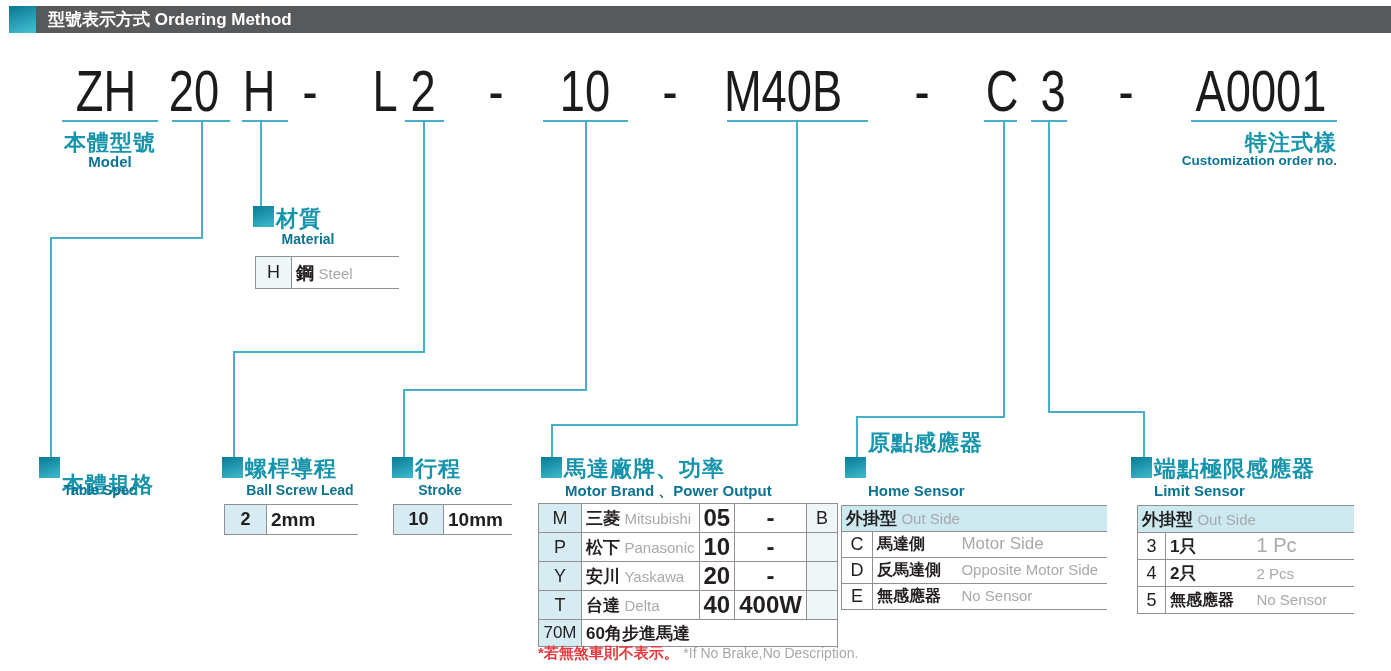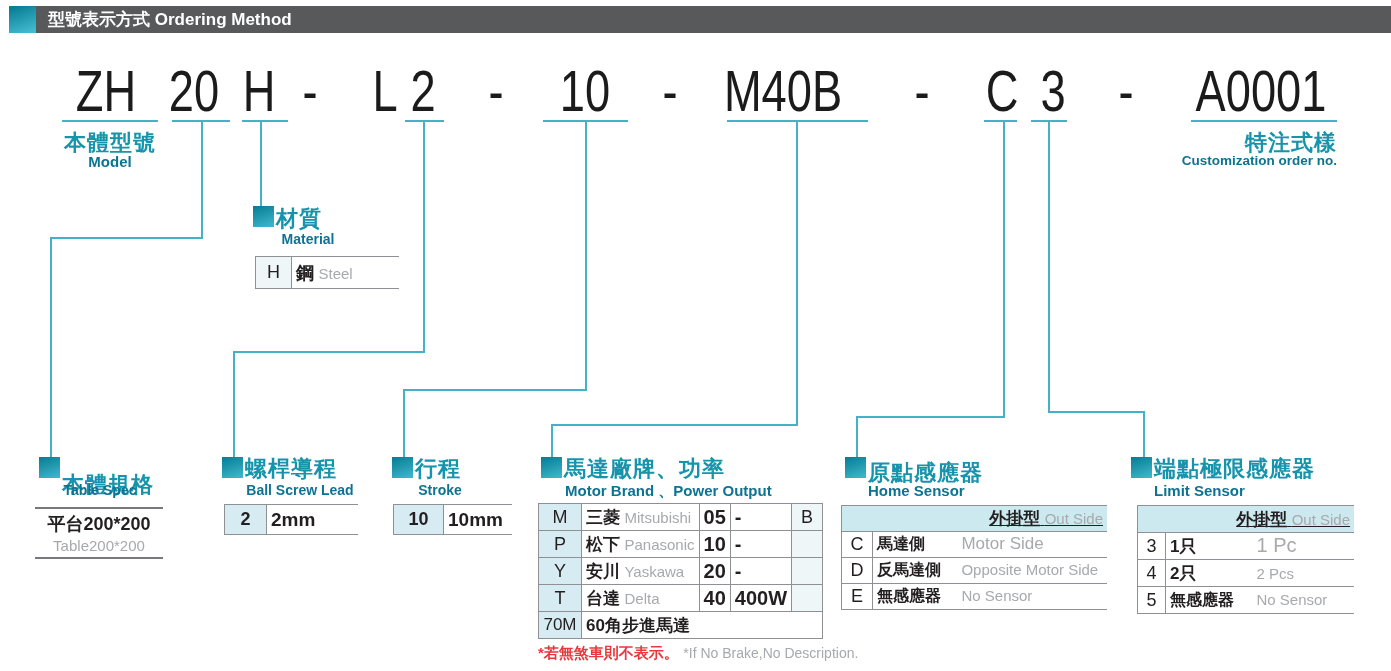--- a/index.html
+++ b/index.html
@@ -26,29 +26,29 @@
   .center{text-align:center;}
   .right{text-align:right;}
   
   table.dt{position:absolute;border-collapse:collapse;table-layout:fixed;}
   table.dt td{border:1px solid #8f9093;padding:0 4px;white-space:nowrap;overflow:hidden;}
   table.dt td.open{border-right:none;}
   td.code{background:#d7ecf2;text-align:center;font-size:18px;color:#231f20;padding:0 2px;}
   td.codewhite{background:#ffffff;text-align:center;font-size:18px;color:#231f20;padding:0 2px;}
   .zh{font-weight:bold;font-size:17px;color:#231f20;}
   .en{font-size:14px;color:#a7a9ac;}
-  td.ghead{background:#cde9f0;text-align:right;text-decoration:underline;}
+  td.ghead{background:#cde9f0;text-align:left;}
   
   .spec-box{position:absolute;left:35px;top:507px;width:128px;height:48px;
             border-top:2px solid #77787b;border-bottom:2px solid #77787b;text-align:center;}
   .spec-l1{font-size:18px;font-weight:bold;color:#231f20;margin-top:3px;}
   .spec-l2{font-size:15px;color:#a7a9ac;margin-top:1px;}
   .foot-red{font-size:15px;font-weight:bold;color:#e8383d;}
   .foot-gray{font-size:14px;color:#a7a9ac;}
-  .num{font-weight:bold;font-size:20px;text-align:left;}
+  .num{font-weight:bold;font-size:24px;text-align:center;}
 </style>
 </head>
 <body>
 
 <div class="canvas">
 
   <div class="hdr-sq"></div>
   <div class="hdr-bar"></div>
   <div class="hdr-text">
     <span>型號表示方式</span>
@@ -124,24 +124,20 @@
         <span class="zh" style="font-size:18px">鋼</span>
         <span class="en" style="font-size:15px">Steel</span>
       </td>
     </tr>
   </tbody>
     </table>
 
   <div class="sq" style="left:39px;top:457px"></div>
   <div class="tzh" style="left:62px;top:470px">本體規格</div>
   <div class="ten center" style="left:35px;top:482px;width:130px">Table Spec</div>
-  <div class="spec-box">
-    <div class="spec-l1">平台200*200</div>
-    <div class="spec-l2">Table200*200</div>
-  </div>
 
   <div class="sq" style="left:222px;top:457px"></div>
   <div class="tzh" style="left:245px;top:454px">螺桿導程</div>
   <div class="ten center" style="left:235px;top:482px;width:130px">Ball Screw Lead</div>
   <table class="dt" style="left:224px;top:504px">
     <tbody>
         <tr style="height:30px">
       <td class="code num" style="width:33px">2</td>
       <td class="open" style="width:83px">
         <span class="zh" style="font-size:19px">2mm</span>
@@ -216,21 +212,21 @@
       </td>
     </tr>
   </tbody>
     </table>
   <div class="abs" style="left:538px;top:644px;white-space:nowrap">
     <span class="foot-red">*若無煞車則不表示。</span>
     <span class="foot-gray">*If No Brake,No Description.</span>
   </div>
 
   <div class="sq" style="left:845px;top:457px"></div>
-  <div class="tzh" style="left:868px;top:458px">原點感應器</div>
+  <div class="tzh" style="left:868px;top:428px">原點感應器</div>
   <div class="ten" style="left:868px;top:482px;font-size:15px">Home Sensor</div>
   <table class="dt" style="left:841px;top:505px">
     <tbody>
         <tr style="height:26px">
       <td class="ghead open" colspan="2" style="width:257px">
         <span class="zh">外掛型</span>
         <span class="en" style="font-size:15px">Out Side</span>
       </td>
     </tr>
     <tr style="height:26px">

